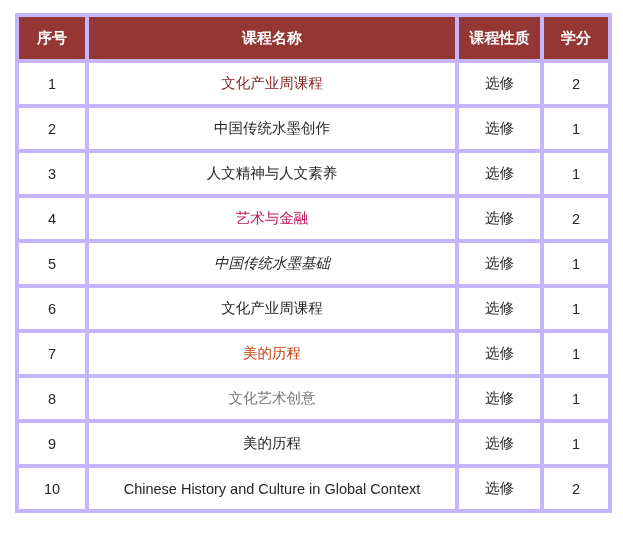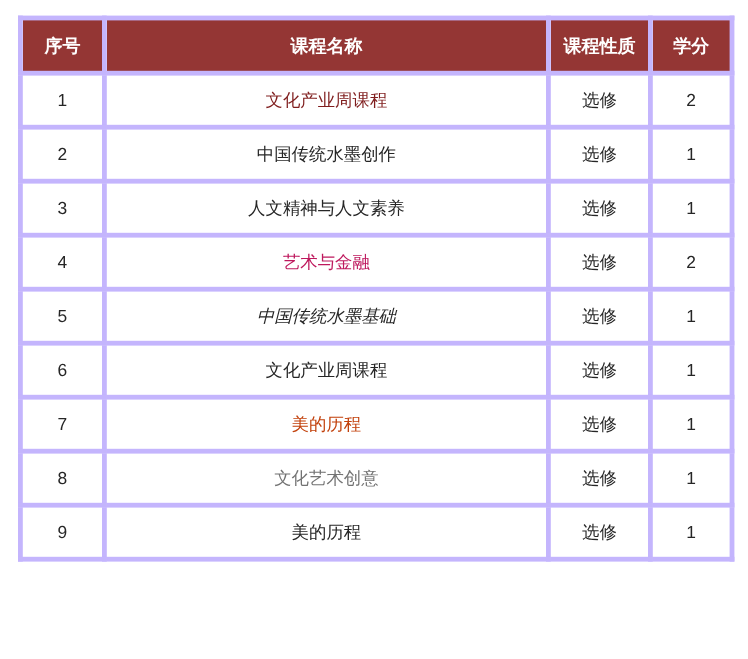--- a/index.html
+++ b/index.html
@@ -117,15 +117,21 @@
           <td style="color: #737373;">文化艺术创意</td>
           <td style="color: rgb(38, 38, 38);">选修</td>
           <td style="color: rgb(38, 38, 38);">1</td>
         </tr>
         <tr>
           <td style="color: rgb(38, 38, 38);">9</td>
           <td style="color: rgb(38, 38, 38);">美的历程</td>
           <td style="color: rgb(38, 38, 38);">选修</td>
           <td style="color: rgb(38, 38, 38);">1</td>
         </tr>
+        <tr>
+          <td style="color: rgb(38, 38, 38);">10</td>
+          <td style="color: rgb(38, 38, 38);">Chinese History and Culture in Global Context</td>
+          <td style="color: rgb(38, 38, 38);">选修</td>
+          <td style="color: rgb(38, 38, 38);">2</td>
+        </tr>
       </tbody>
   </table>
 </div>
 
 </body></html>

